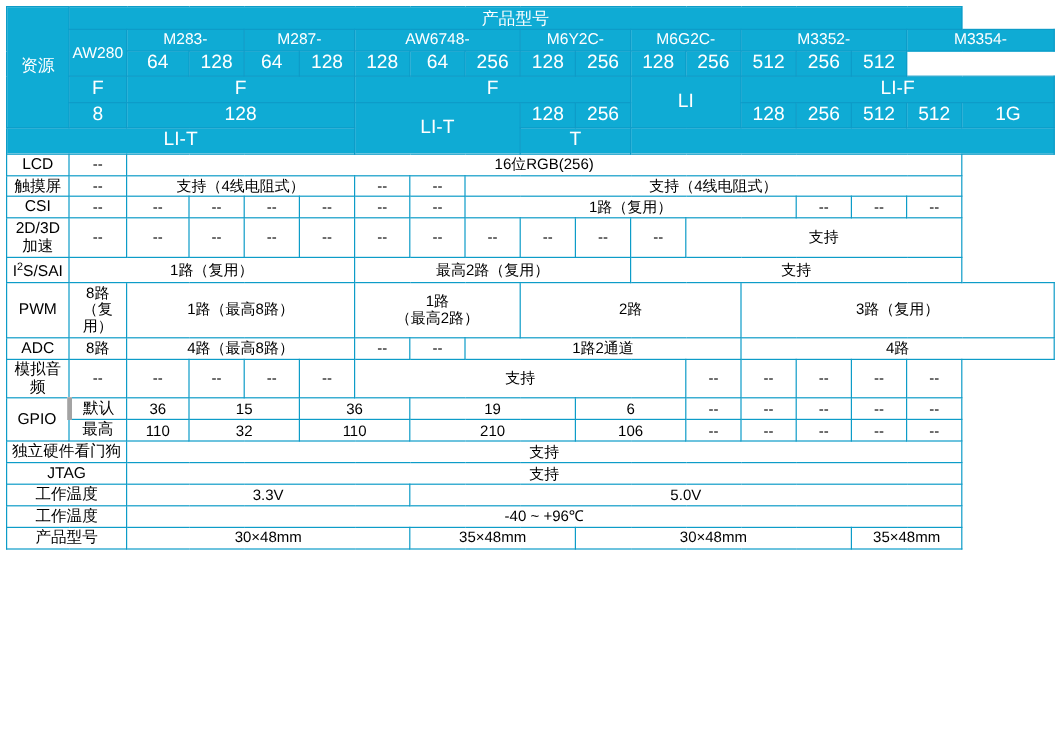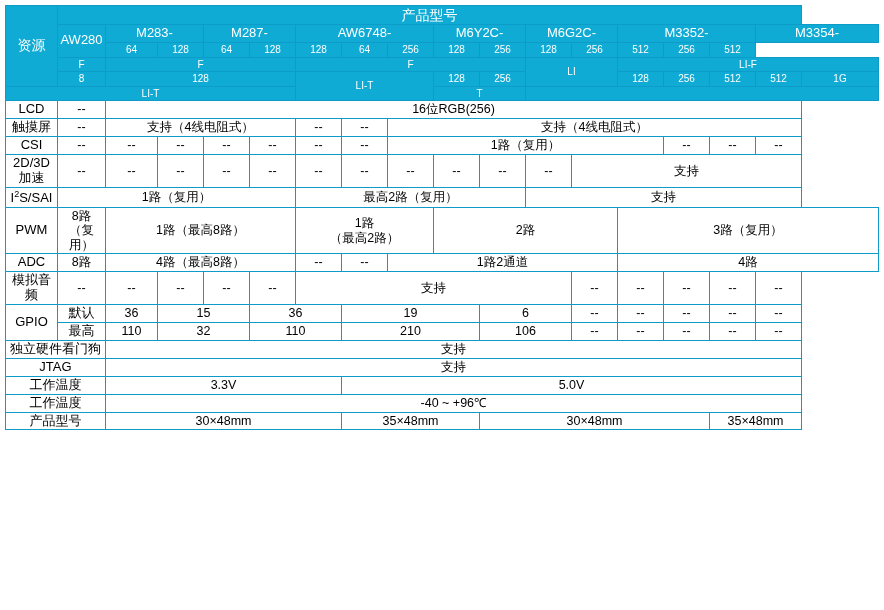--- a/index.html
+++ b/index.html
@@ -49,21 +49,21 @@
   }
   td.hd-res {
     background: #0fabd4;
     color: #ffffff;
     font-size: 14px;
     font-family: Liberation Serif, serif;
   }
   td.hd-small {
     background: #0fabd4;
     color: #ffffff;
-    font-size: 10px;
+    font-size: 16px;
   }
   
   td.lbl {
     font-size: 13px;
     color: #000000;
     background: #ffffff;
     padding: 3px 2px;
     margin-left: 45px;
   }
   td.val {
@@ -248,21 +248,21 @@
     <td class="val" colspan="6">支持</td>
     <td class="val">--</td>
     <td class="val">--</td>
     <td class="val">--</td>
     <td class="val">--</td>
     <td class="val">--</td>
   </tr>
 
   <tr>
     <td class="lbl" rowspan="2" style="width:26px">GPIO</td>
-    <td class="lbl" style="border-left:1px solid #a3a3a3">默认</td>
+    <td class="lbl" style="border-left:4px solid #a3a3a3">默认</td>
     <td class="val">36</td>
     <td class="val" colspan="2">15</td>
     <td class="val" colspan="2">36</td>
     <td class="val" colspan="3">19</td>
     <td class="val" colspan="2">6</td>
     <td class="val">--</td>
     <td class="val">--</td>
     <td class="val">--</td>
     <td class="val">--</td>
     <td class="val">--</td>

